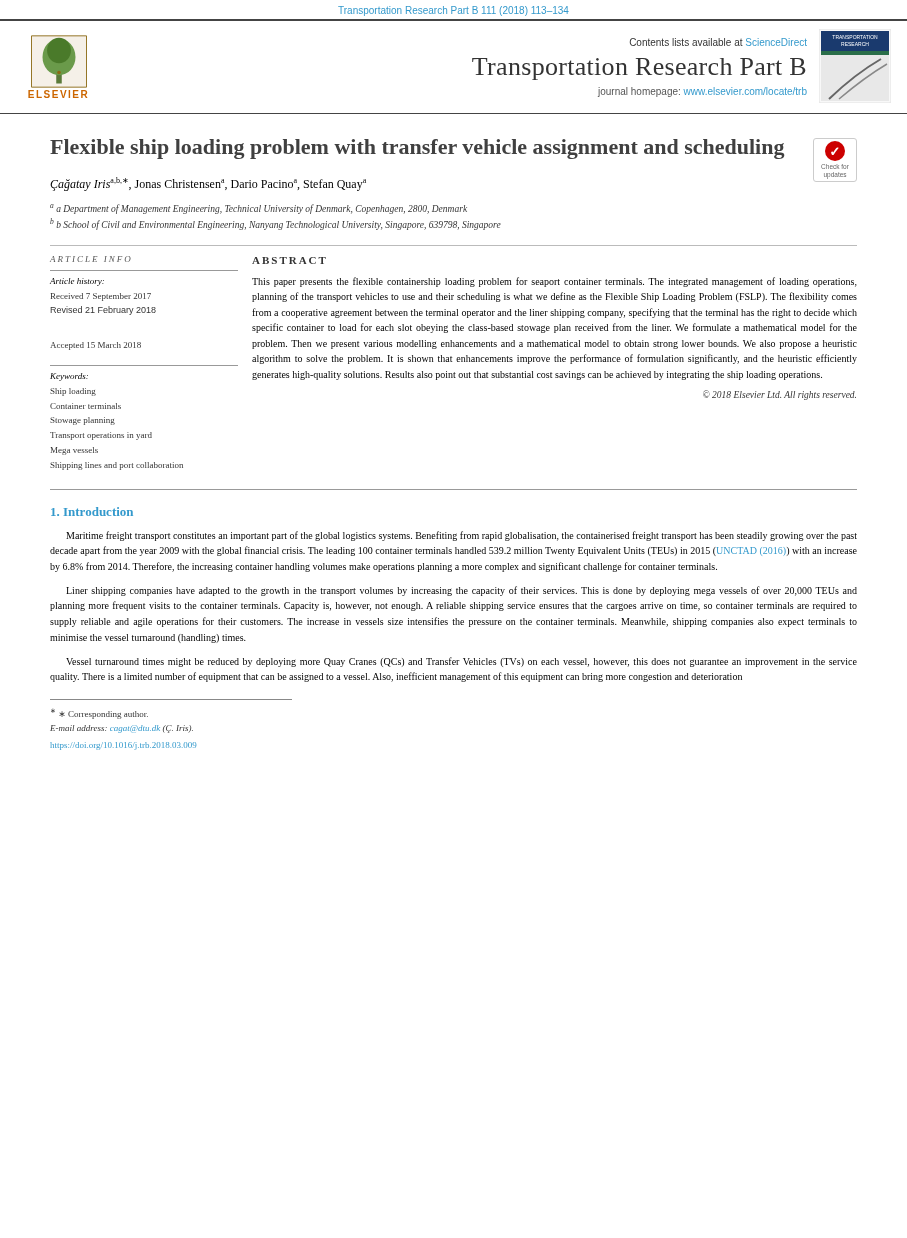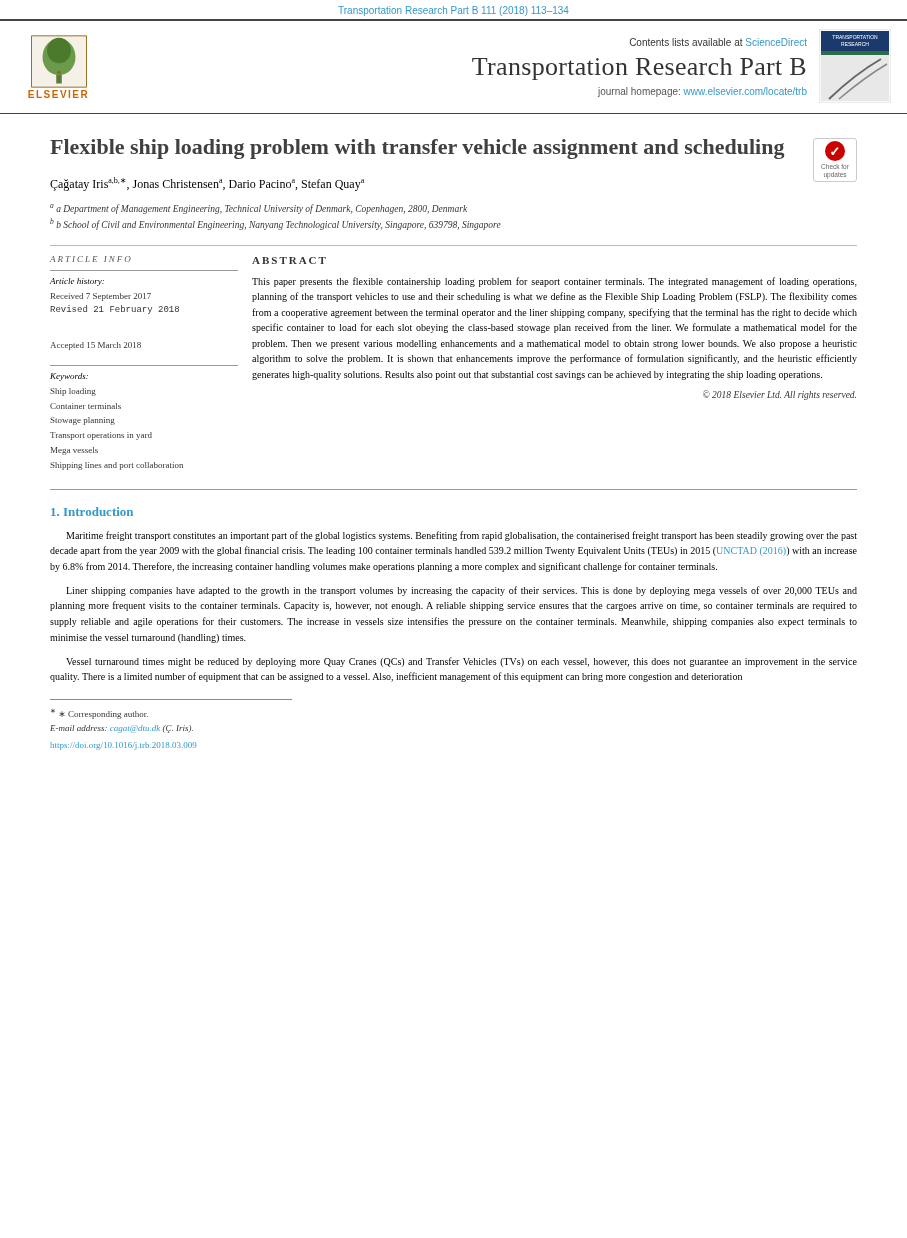--- a/index.html
+++ b/index.html
@@ -75,42 +75,42 @@
   <div style="float:right; margin-left:14px; margin-top:6px; width:44px; height:44px; border:1px solid #ccc; border-radius:3px; display:flex; flex-direction:column; align-items:center; justify-content:center; font-size:6.5px; color:#666; font-family:Arial,sans-serif; cursor:pointer;">
     <div style="width:20px; height:20px; border-radius:50%; background:#cc0000; display:flex; align-items:center; justify-content:center; margin-bottom:2px;">
       <span style="color:white; font-size:13px; font-weight:bold; line-height:1;">✓</span>
     </div>
     <span style="text-align:center; line-height:1.2;">Check for<br>updates</span>
   </div>
 
   <div style="font-size:22px; font-weight:bold; color:#404040; margin-bottom:14px; line-height:1.35; font-family:'Times New Roman',serif;">Flexible ship loading problem with transfer vehicle assignment and scheduling</div>
 
   <div style="font-size:12px; margin-bottom:8px; font-family:'Times New Roman',serif;">
-    <span style="color:#000;">Çağatay Iris</span><sup style="font-size:8px;">a,b,∗</sup>, 
+    <span style="color:#000;font-style:italic;">Çağatay Iris</span><sup style="font-size:8px;">a,b,∗</sup>, 
     <span>Jonas Christensen</span><sup style="font-size:8px;">a</sup>, 
     <span>Dario Pacino</span><sup style="font-size:8px;">a</sup>, 
     <span>Stefan Quay</span><sup style="font-size:8px;">a</sup>
   </div>
 
   <div style="font-size:9.5px; font-style:italic; color:#333; margin-bottom:12px; line-height:1.5; font-family:'Times New Roman',serif;">
     <span style="display:block;"><sup style="font-size:7.5px;">a</sup> <span>a Department of Management Engineering, Technical University of Denmark, Copenhagen, 2800, Denmark</span></span>
     <span style="display:block;"><sup style="font-size:7.5px;">b</sup> <span>b School of Civil and Environmental Engineering, Nanyang Technological University, Singapore, 639798, Singapore</span></span>
   </div>
 
   <hr style="border:none; border-top:1px solid #bbb; margin:8px 0;">
 
   <div style="display:flex; gap:14px; margin-top:8px;">
 
     <div style="width:188px; flex-shrink:0;">
       <div style="font-size:9px; letter-spacing:2px; font-style:italic; color:#555; text-transform:uppercase; margin-bottom:6px; font-family:'Times New Roman',serif;">ARTICLE INFO</div>
 
       <div style="border-top:1px solid #999; padding-top:5px; margin-bottom:12px;">
         <div style="font-size:9px; font-style:italic; margin-bottom:3px; font-family:'Times New Roman',serif;">Article history:</div>
         <div style="font-size:9px; color:#333; line-height:1.6; font-family:'Times New Roman',serif;">Received 7 September 2017</div>
-        <div style="font-size:9px; color:#333; line-height:1.6; font-family:Liberation Mono, monospace;">Revised 21 February 2018</div>
+        <div style="font-size:9px; color:#333; line-height:1.6; font-family:Liberation Sans, sans-serif;">Revised 21 February 2018</div>
         <div style="font-size:9px; color:#333; line-height:1.6; font-family:'Times New Roman',serif;margin-top:21px;">Accepted 15 March 2018</div>
       </div>
 
       <div style="border-top:1px solid #999; padding-top:5px;">
         <div style="font-size:9px; font-style:italic; margin-bottom:3px; font-family:'Times New Roman',serif;">Keywords:</div>
         <div style="font-size:9px; color:#333; line-height:1.65; font-family:'Times New Roman',serif;">Ship loading</div>
         <div style="font-size:9px; color:#333; line-height:1.65; font-family:'Times New Roman',serif;">Container terminals</div>
         <div style="font-size:9px; color:#333; line-height:1.65; font-family:'Times New Roman',serif;">Stowage planning</div>
         <div style="font-size:9px; color:#333; line-height:1.65; font-family:Liberation Serif, serif;">Transport operations in yard</div>
         <div style="font-size:9px; color:#333; line-height:1.65; font-family:'Times New Roman',serif;">Mega vessels</div>

